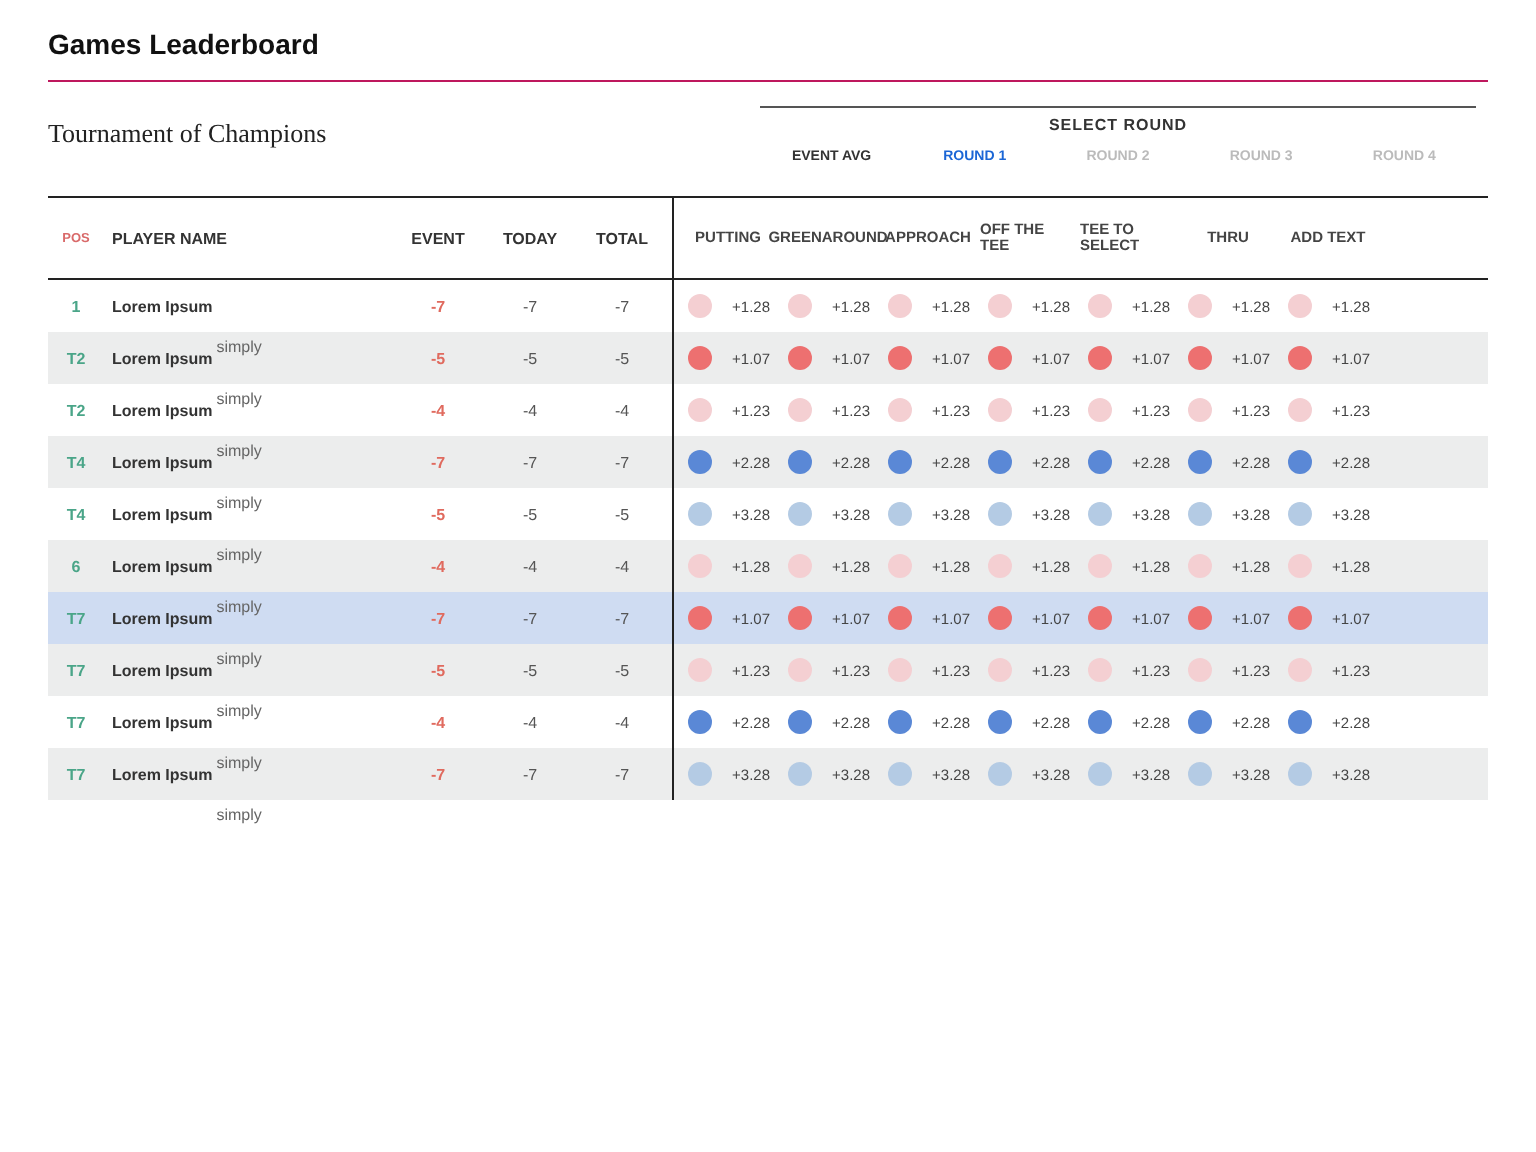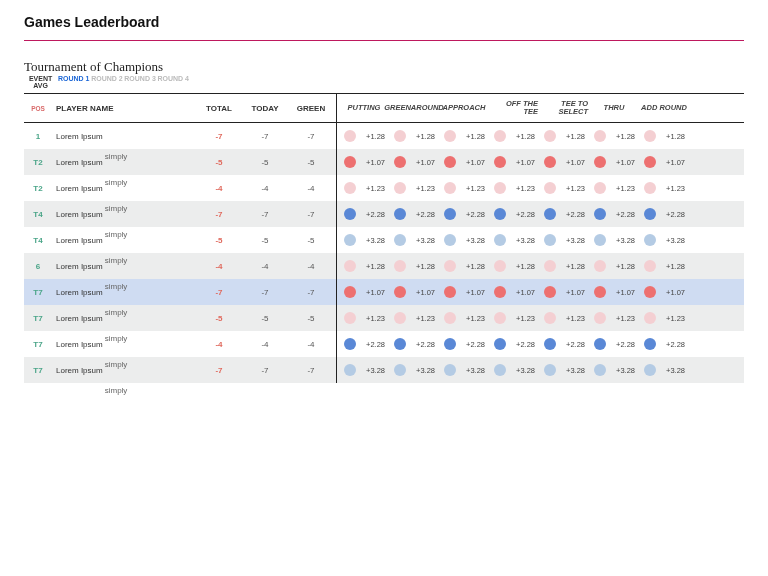--- a/index.html
+++ b/index.html
@@ -1,86 +1,87 @@
 <!DOCTYPE html>
 <html><head>
 <meta charset="utf-8">
 <style>
   * { box-sizing: border-box; margin: 0; padding: 0; }
   body { font-family: Arial, Helvetica, sans-serif; font-size: 9px; color: #333; background: #fff; padding: 14px 24px; width: 768px; }
   .page-title { font-size: 14px; font-weight: bold; color: #111; padding-bottom: 10px; border-bottom: 1px solid #be185d; margin-bottom: 12px; }
-  .topbar { display: flex; align-items: flex-start; margin-bottom: 4px; flex-direction: column; }
+  .topbar { display: flex; align-items: flex-start; margin-bottom: 16px; }
   .left-block { width: 356px; }
   .tournament { font-family: Georgia, 'Times New Roman', serif; font-size: 13px; color: #222; margin-top: 6px; }
   .right-block { flex: 1; text-align: center; padding-right: 6px; }
   .select-round { font-size: 8px; font-weight: bold; letter-spacing: 0.5px; color: #333; border-top: 1px solid #555; padding-top: 4px; margin-bottom: 8px; }
   .rounds { display: flex; justify-content: space-between; }
   .round-tab { font-size: 7px; font-weight: bold; color: #bbb; cursor: pointer; flex: 1; text-align: center; }
   .round-tab.active { color: #1b66d6; }
   .round-tab.event { color: #333; }
   .table { width: 100%; }
   .row { display: flex; align-items: center; height: 26px; }
-  .row.header { height: 30px; font-size: 6.5px; font-weight: bold; color: #333; border-bottom: 1px solid #222; border-top: 1px solid #222; }
+  .row.header { height: 42px; font-size: 6.5px; font-weight: bold; color: #333; border-bottom: 1px solid #222; border-top: 1px solid #222; }
   .row.alt { background: #eceded; }
   .row.highlight { background: #cfdcf2; }
   .col { text-align: center; display: flex; align-items: center; justify-content: center; }
   .c-pos { width: 28px; font-size: 8px; font-weight: bold; color: #4aa588; }
   .row.header .c-pos { color: #d96a6a; font-size: 6.5px; }
   .c-name { width: 144px; justify-content: flex-start; padding-left: 4px; font-size: 8px; }
-  .c-name .bold { font-weight: normal; }
+  .c-name .bold { font-weight: bold; }
   .c-name .thin { color: #666; margin-left: 2px; margin-top: 40px; }
   .c-score { width: 46px; font-size: 8px; font-weight: bold; color: #e06a5e; }
   .c-today, .c-thru { width: 46px; font-size: 8px; color: #555; }
   .c-stat { width: 50px; font-size: 7.5px; color: #444; justify-content: flex-end; padding-right: 4px; gap: 3px; }
-  .row.header .c-stat { justify-content: center; text-align:right; padding: 0 1px; line-height: 1.05; font-style: italic; }
+  .row.header .c-stat { justify-content: center; text-align:left; padding: 0 1px; line-height: 1.05; }
   .row.header .c-score, .row.header .c-today, .row.header .c-thru, .row.header .c-name { color: #333; }
   .dot { width: 12px; height: 12px; border-radius: 50%; display: inline-block; flex-shrink: 0; }
   .d-pinklight { background: #f4cfd2; }
   .d-pink { background: #ed7070; }
   .d-blue { background: #5a88d6; }
   .d-bluelight { background: #b4cbe4; }
   .divider-v { width: 1px; background: #222; align-self: stretch; margin: 0 2px 0 2px; }
   .row.header .divider-v { background: #222; }
   .stat-val { min-width: 26px; text-align: right; }
 </style>
 </head>
 <body>
 
 <div class="page-title">Games Leaderboard</div>
 
 <div class="topbar">
   <div class="left-block">
     <div class="tournament">Tournament of Champions</div>
   </div>
   <div class="right-block">
+    <div class="select-round">SELECT ROUND</div>
     <div class="rounds" id="rounds">
         <div class="round-tab event">EVENT AVG</div>
         <div class="round-tab active">ROUND 1</div>
         <div class="round-tab ">ROUND 2</div>
         <div class="round-tab ">ROUND 3</div>
         <div class="round-tab ">ROUND 4</div>
       </div>
   </div>
 </div>
 
 <div class="table">
   <div class="row header">
     <div class="col c-pos">POS</div>
     <div class="col c-name">PLAYER NAME</div>
-    <div class="col c-score">TOTAL</div>
+    <div class="col c-score">EVENT</div>
     <div class="col c-today">TODAY</div>
-    <div class="col c-thru">GREEN</div>
+    <div class="col c-thru">TOTAL</div>
     <div class="divider-v"></div>
     <div class="col c-stat">PUTTING</div>
     <div class="col c-stat">GREENAROUND</div>
     <div class="col c-stat">APPROACH</div>
     <div class="col c-stat">OFF THE TEE</div>
     <div class="col c-stat">TEE TO SELECT</div>
     <div class="col c-stat">THRU</div>
-    <div class="col c-stat">ADD ROUND</div>
+    <div class="col c-stat">ADD TEXT</div>
   </div>
   <div id="tbody">
       <div class="row">
         <div class="col c-pos">1</div>
         <div class="col c-name">
           <span class="bold">Lorem Ipsum</span>
           <span class="thin">simply</span>
         </div>
         <div class="col c-score">-7</div>
         <div class="col c-today">-7</div>

